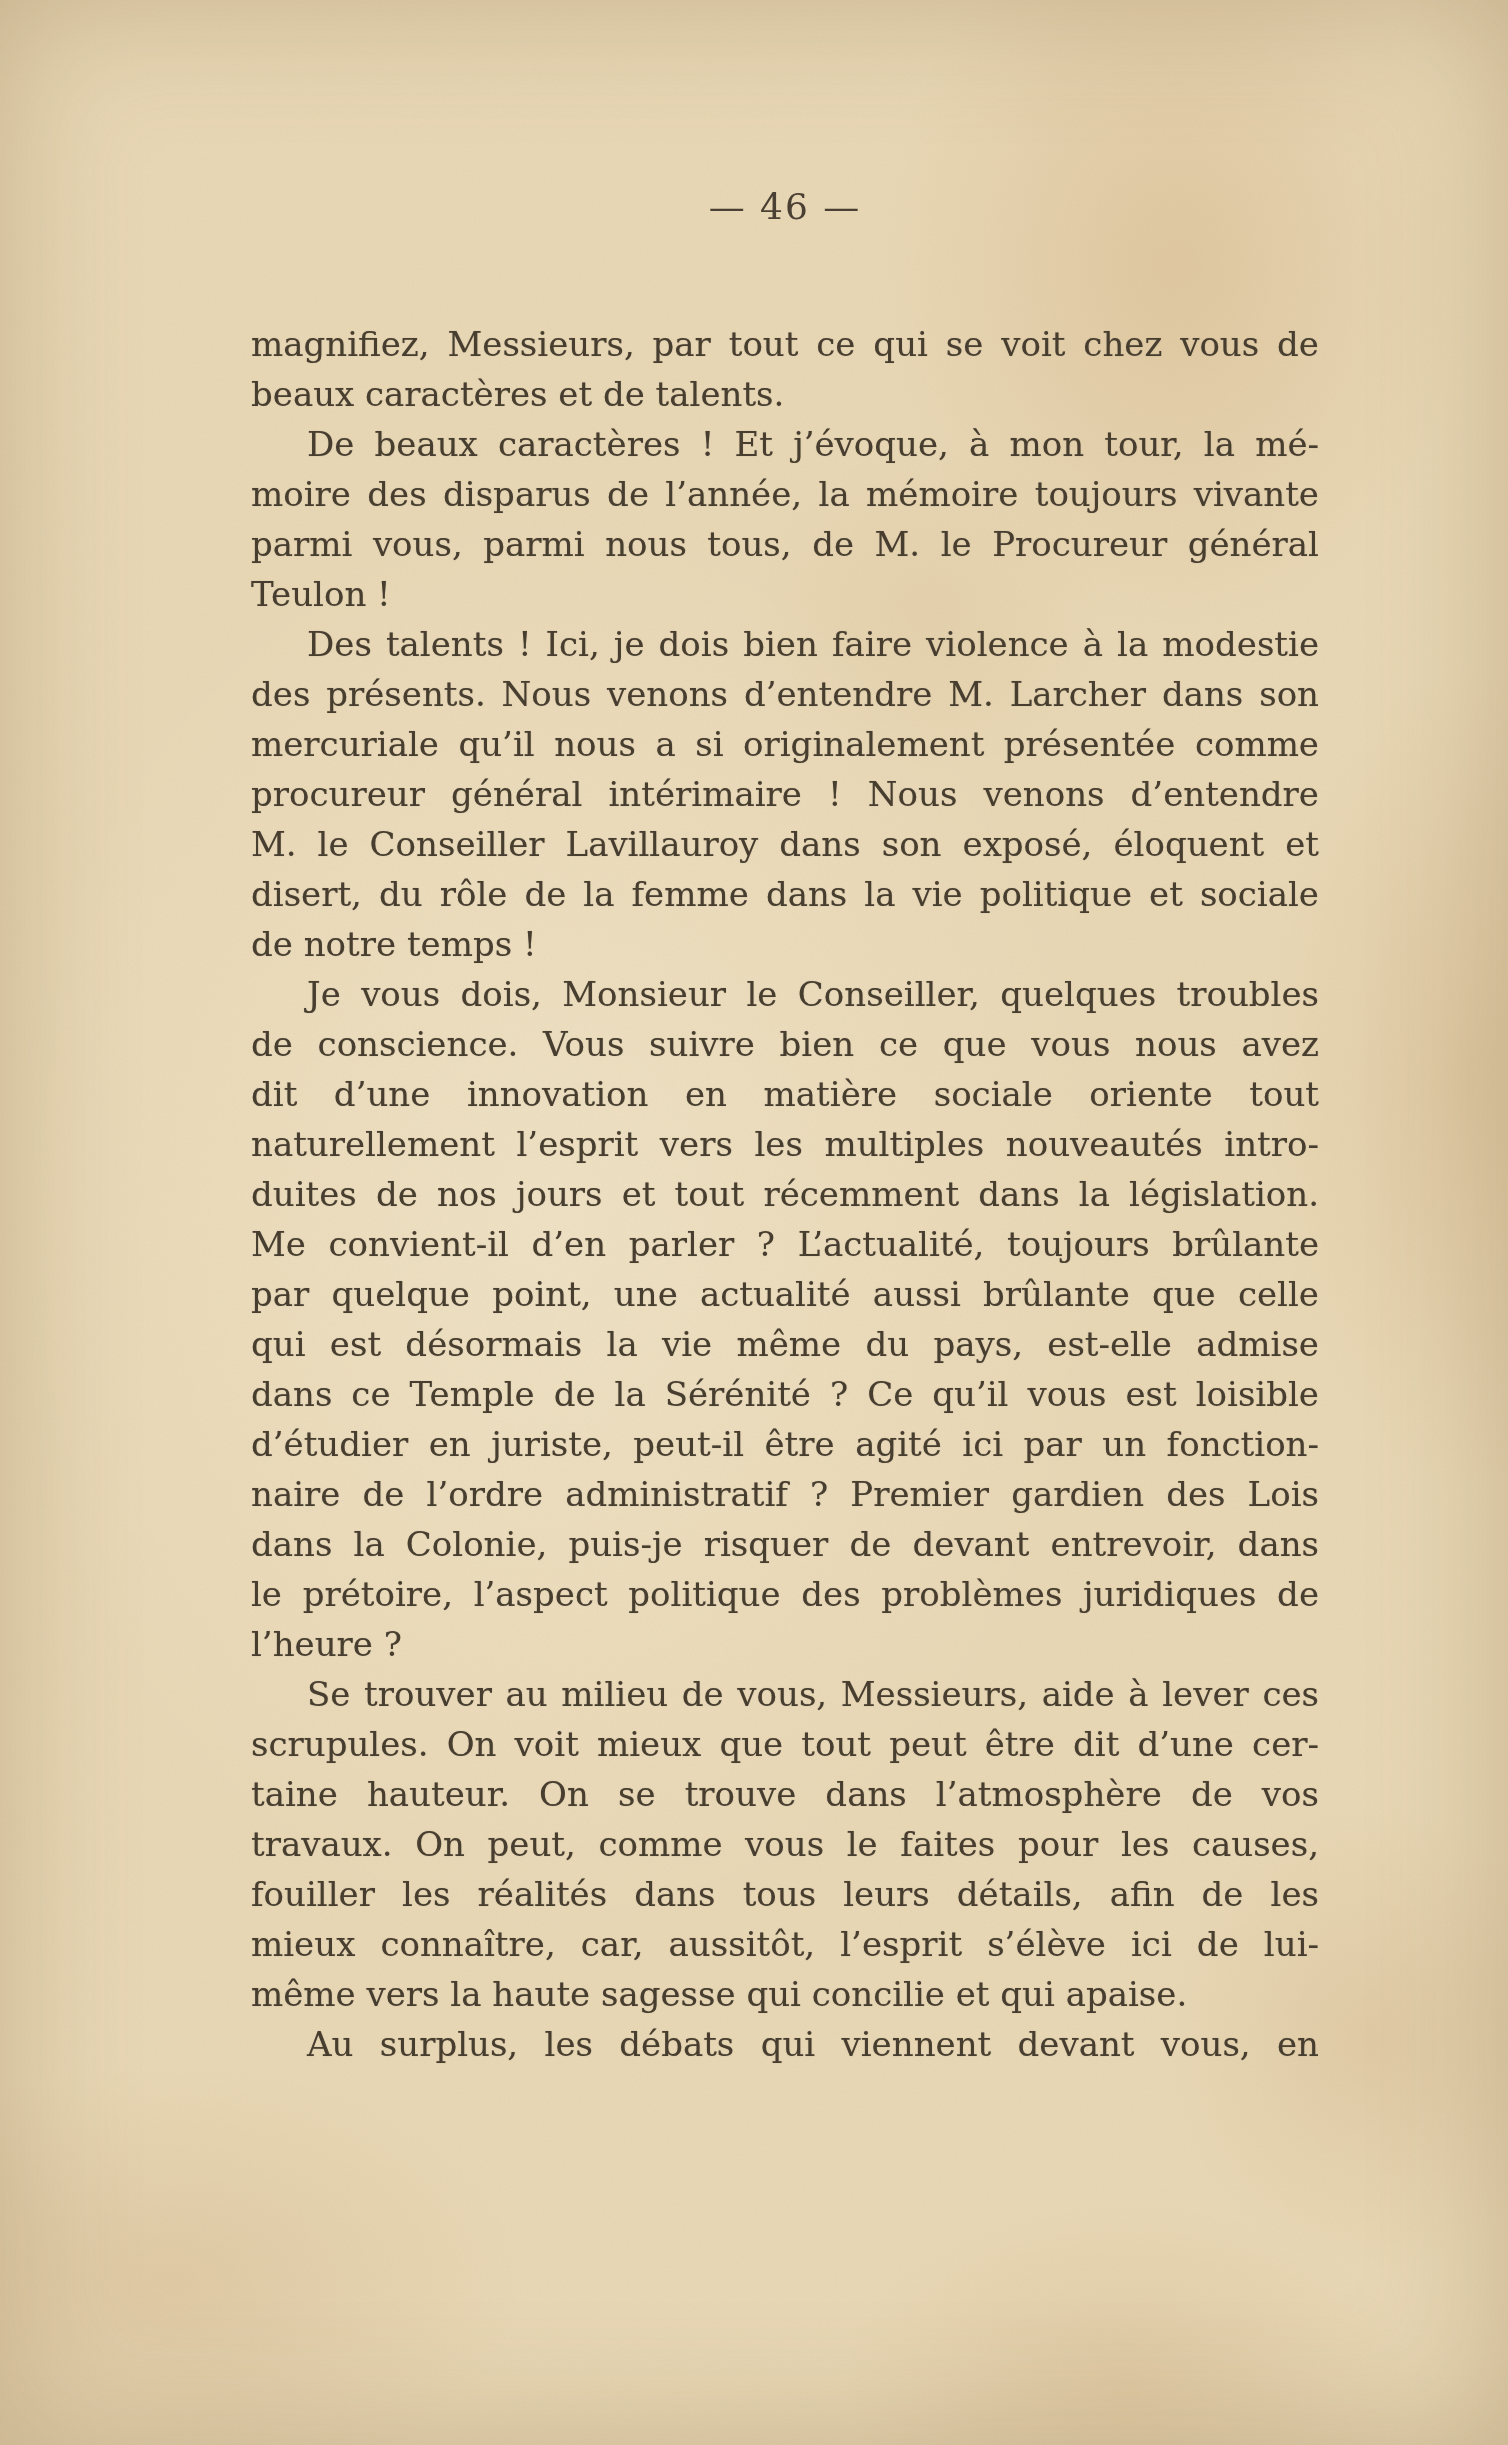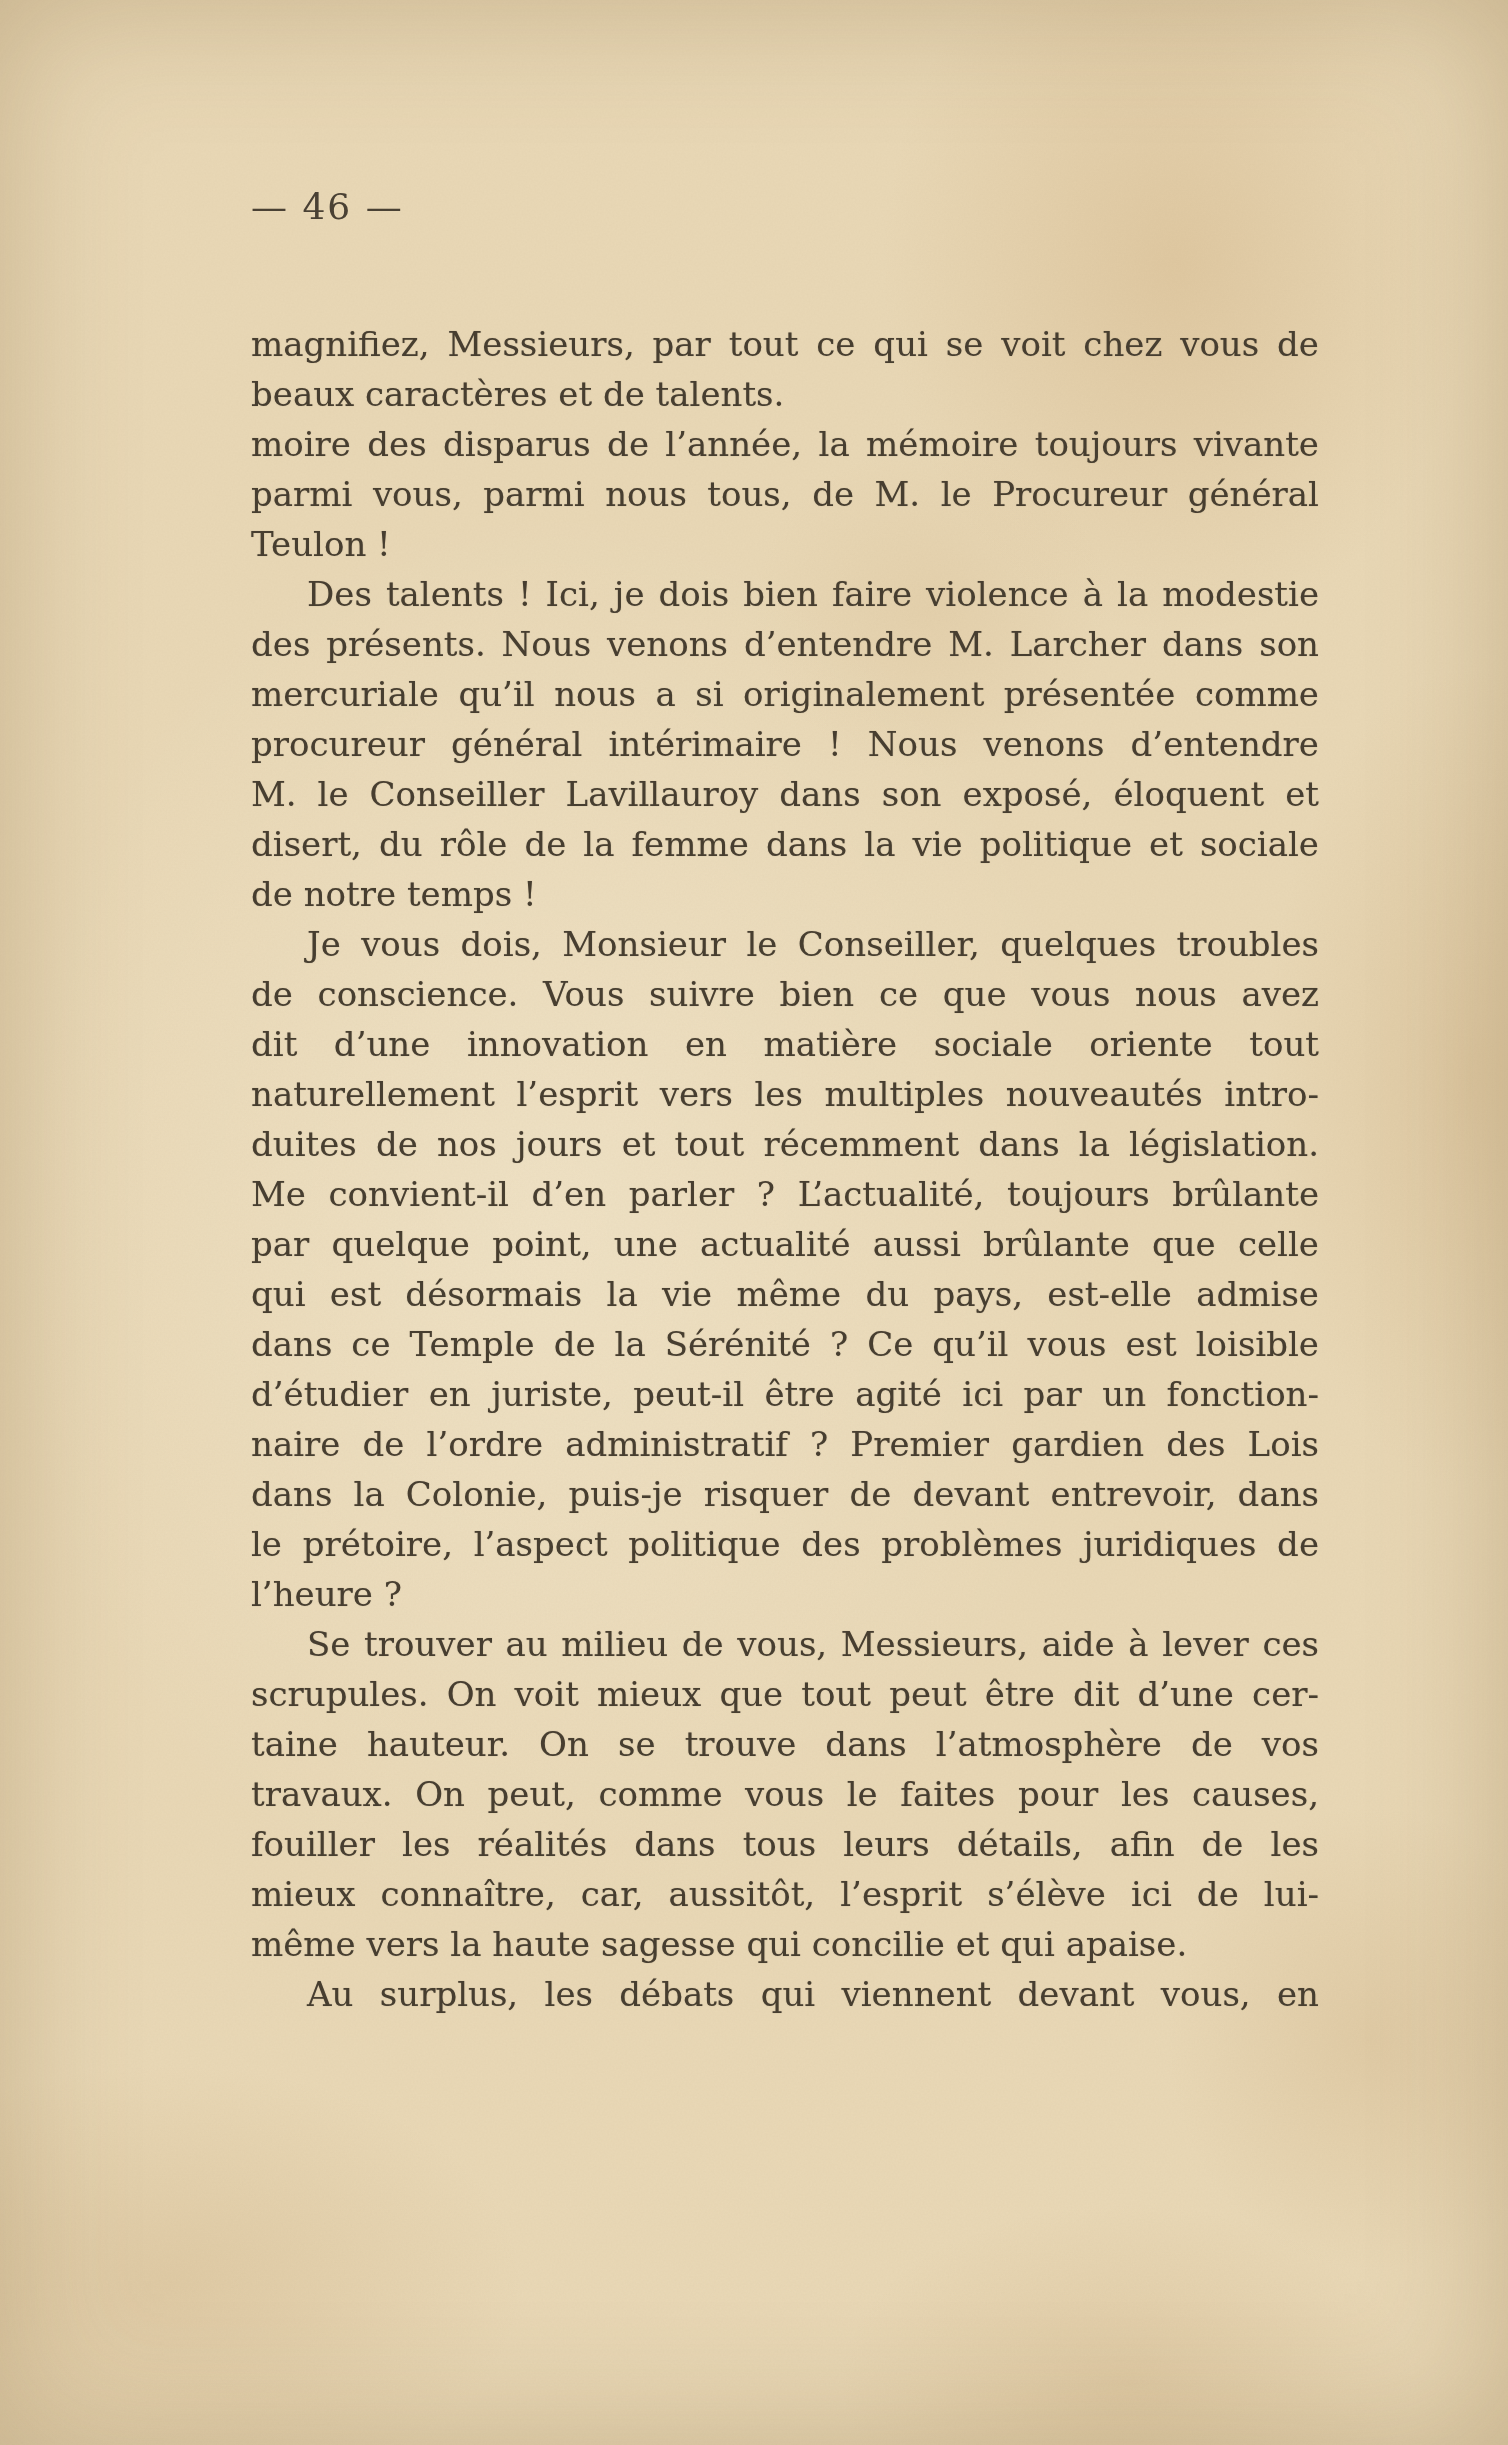--- a/index.html
+++ b/index.html
@@ -21,21 +21,21 @@
     box-shadow: inset 0 0 137px rgba(120, 88, 44, 0.30);
     font-family: "DejaVu Serif", "Liberation Serif", serif;
     color: #473e30;
   }
   .grain { position: absolute; inset: 0; opacity: 0.07; pointer-events: none; }
   .page-number {
     position: absolute;
     left: 251px;
     top: 186px;
     width: 1068px;
-    text-align: left;
+    text-align: center;
     font-size: 36px;
     letter-spacing: 2px;
     color: #4a4134;
   }
   .textblock {
     position: absolute;
     left: 251px;
     top: 291px;
     width: 1068px;
     font-size: 34px;
@@ -71,20 +71,21 @@
   </svg>
 
   <div class="page-number">— 46 —</div>
 
   <div class="textblock">
       <div class="paragraph">
         <div class="line">magnifiez, Messieurs, par tout ce qui se voit chez vous de</div>
         <div class="line line-last">beaux caractères et de talents.</div>
       </div>
       <div class="paragraph">
+        <div class="line line-first-indent">De beaux caractères ! Et j’évoque, à mon tour, la mé-</div>
         <div class="line">moire des disparus de l’année, la mémoire toujours vivante</div>
         <div class="line">parmi vous, parmi nous tous, de M. le Procureur général</div>
         <div class="line line-last">Teulon !</div>
       </div>
       <div class="paragraph">
         <div class="line line-first-indent">Des talents ! Ici, je dois bien faire violence à la modestie</div>
         <div class="line">des présents. Nous venons d’entendre M. Larcher dans son</div>
         <div class="line">mercuriale qu’il nous a si originalement présentée comme</div>
         <div class="line">procureur général intérimaire ! Nous venons d’entendre</div>
         <div class="line">M. le Conseiller Lavillauroy dans son exposé, éloquent et</div>

